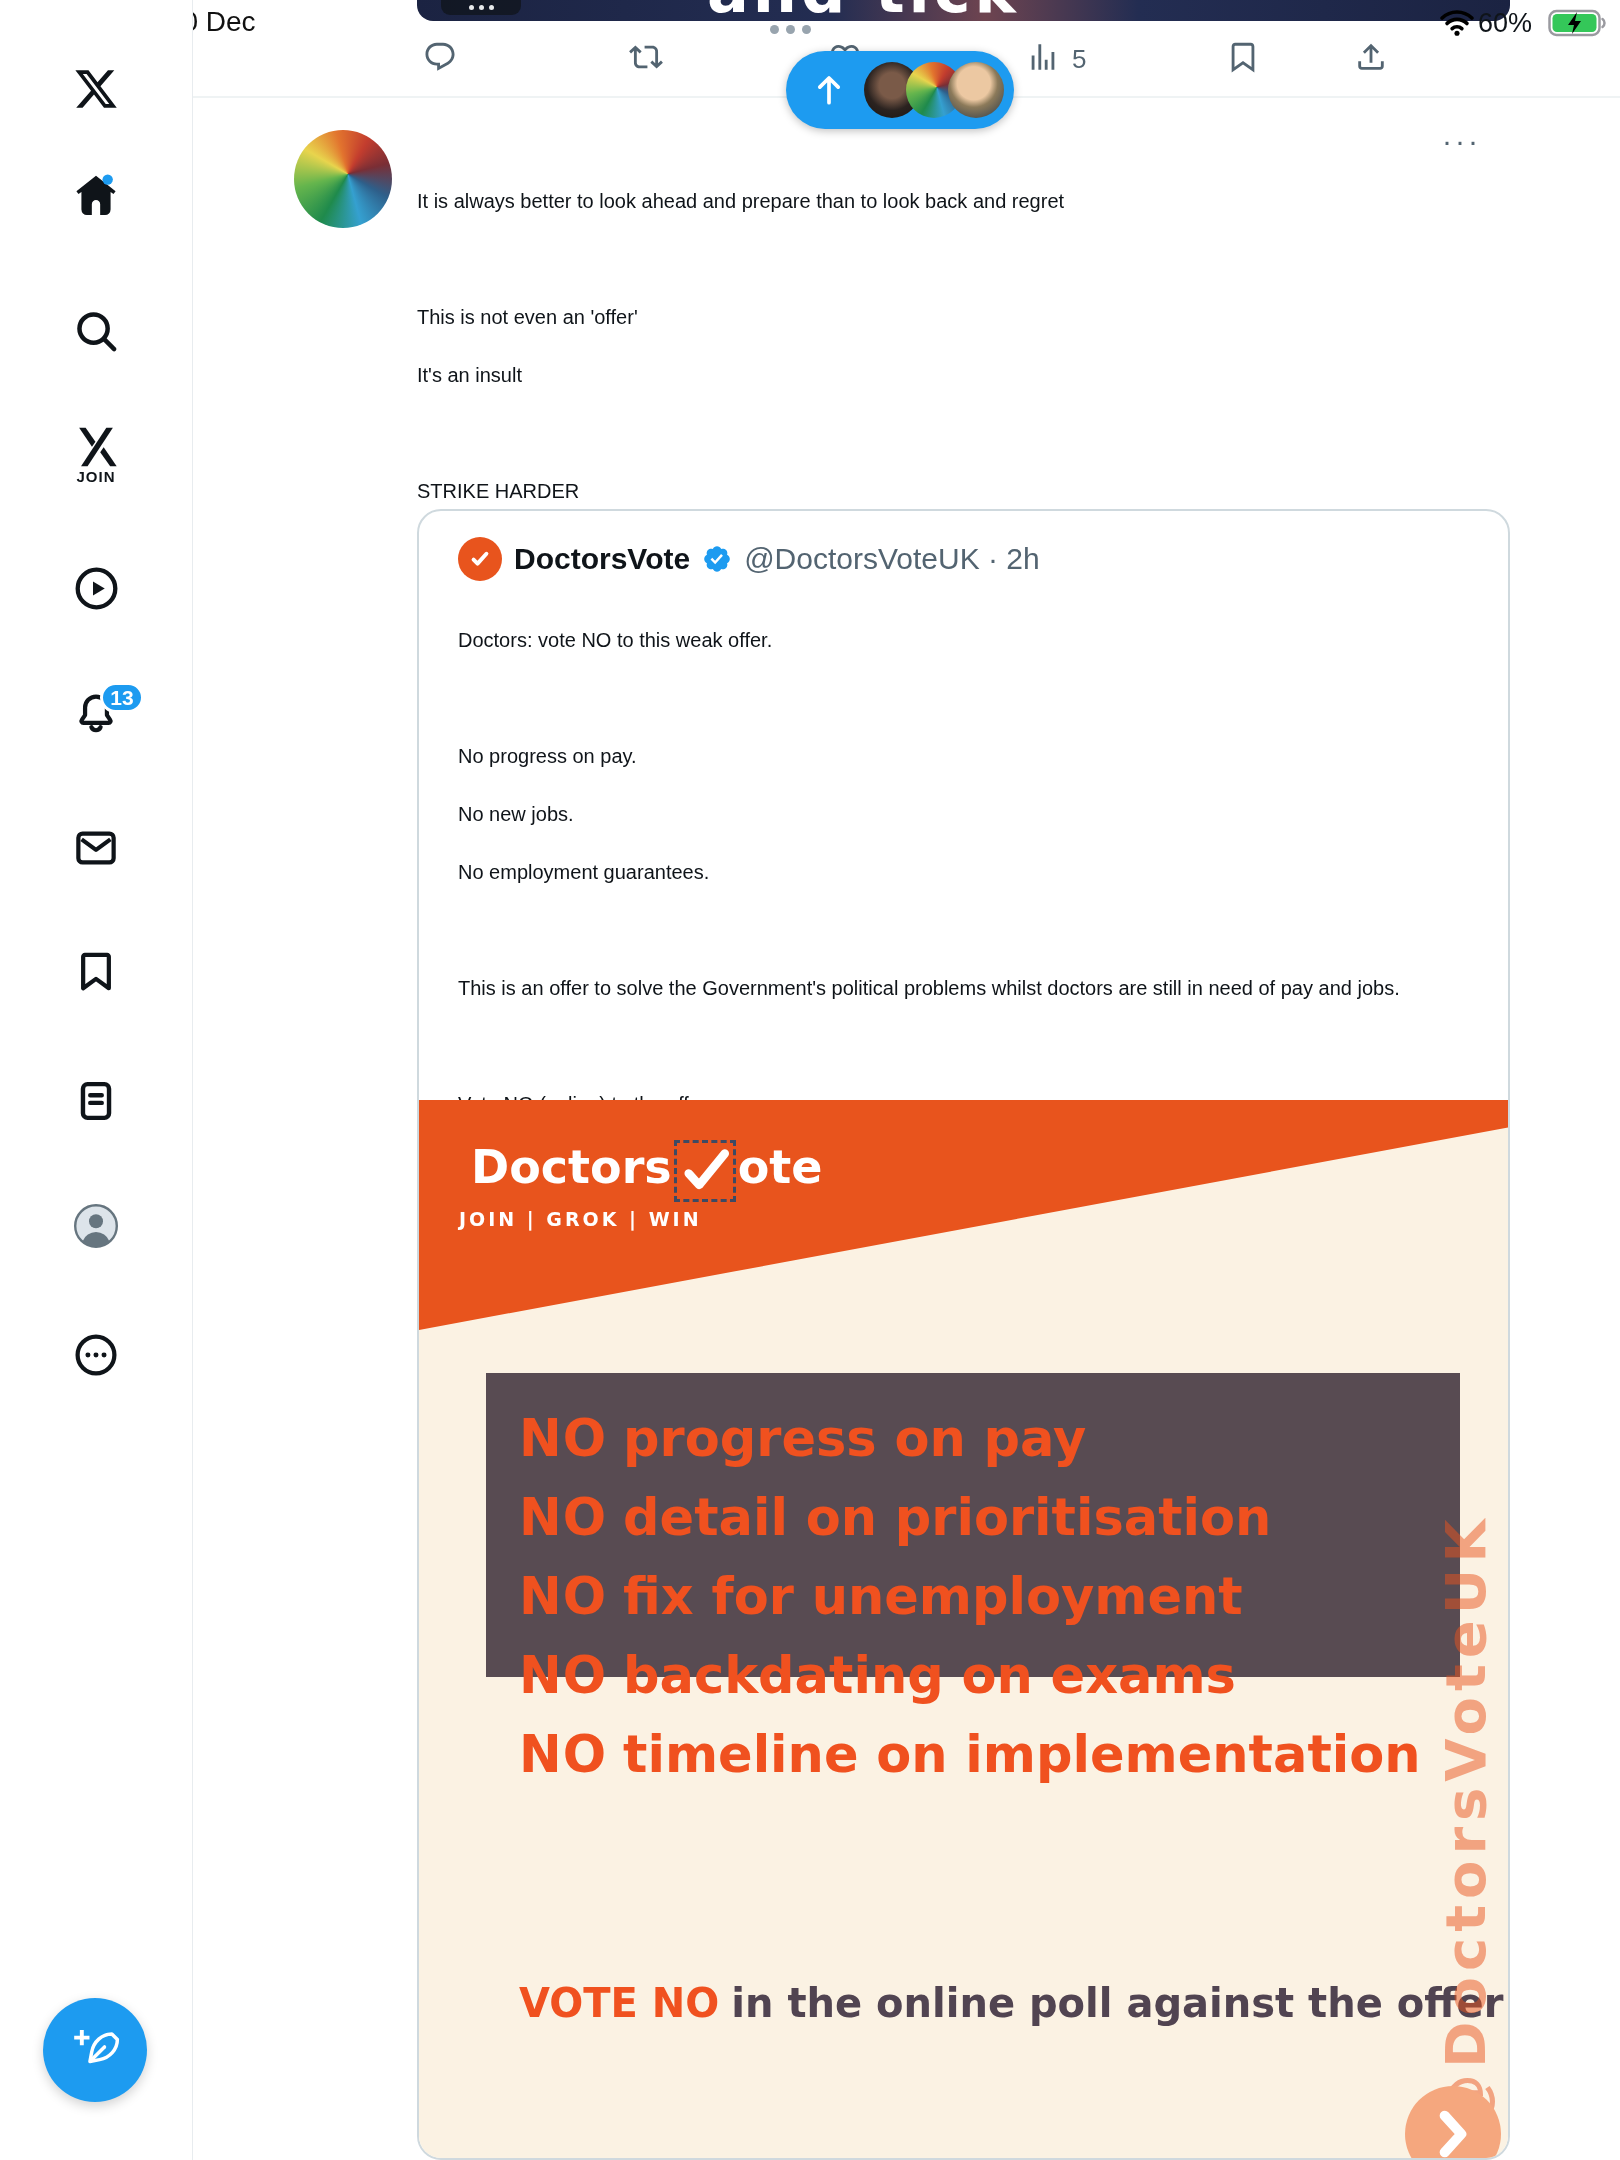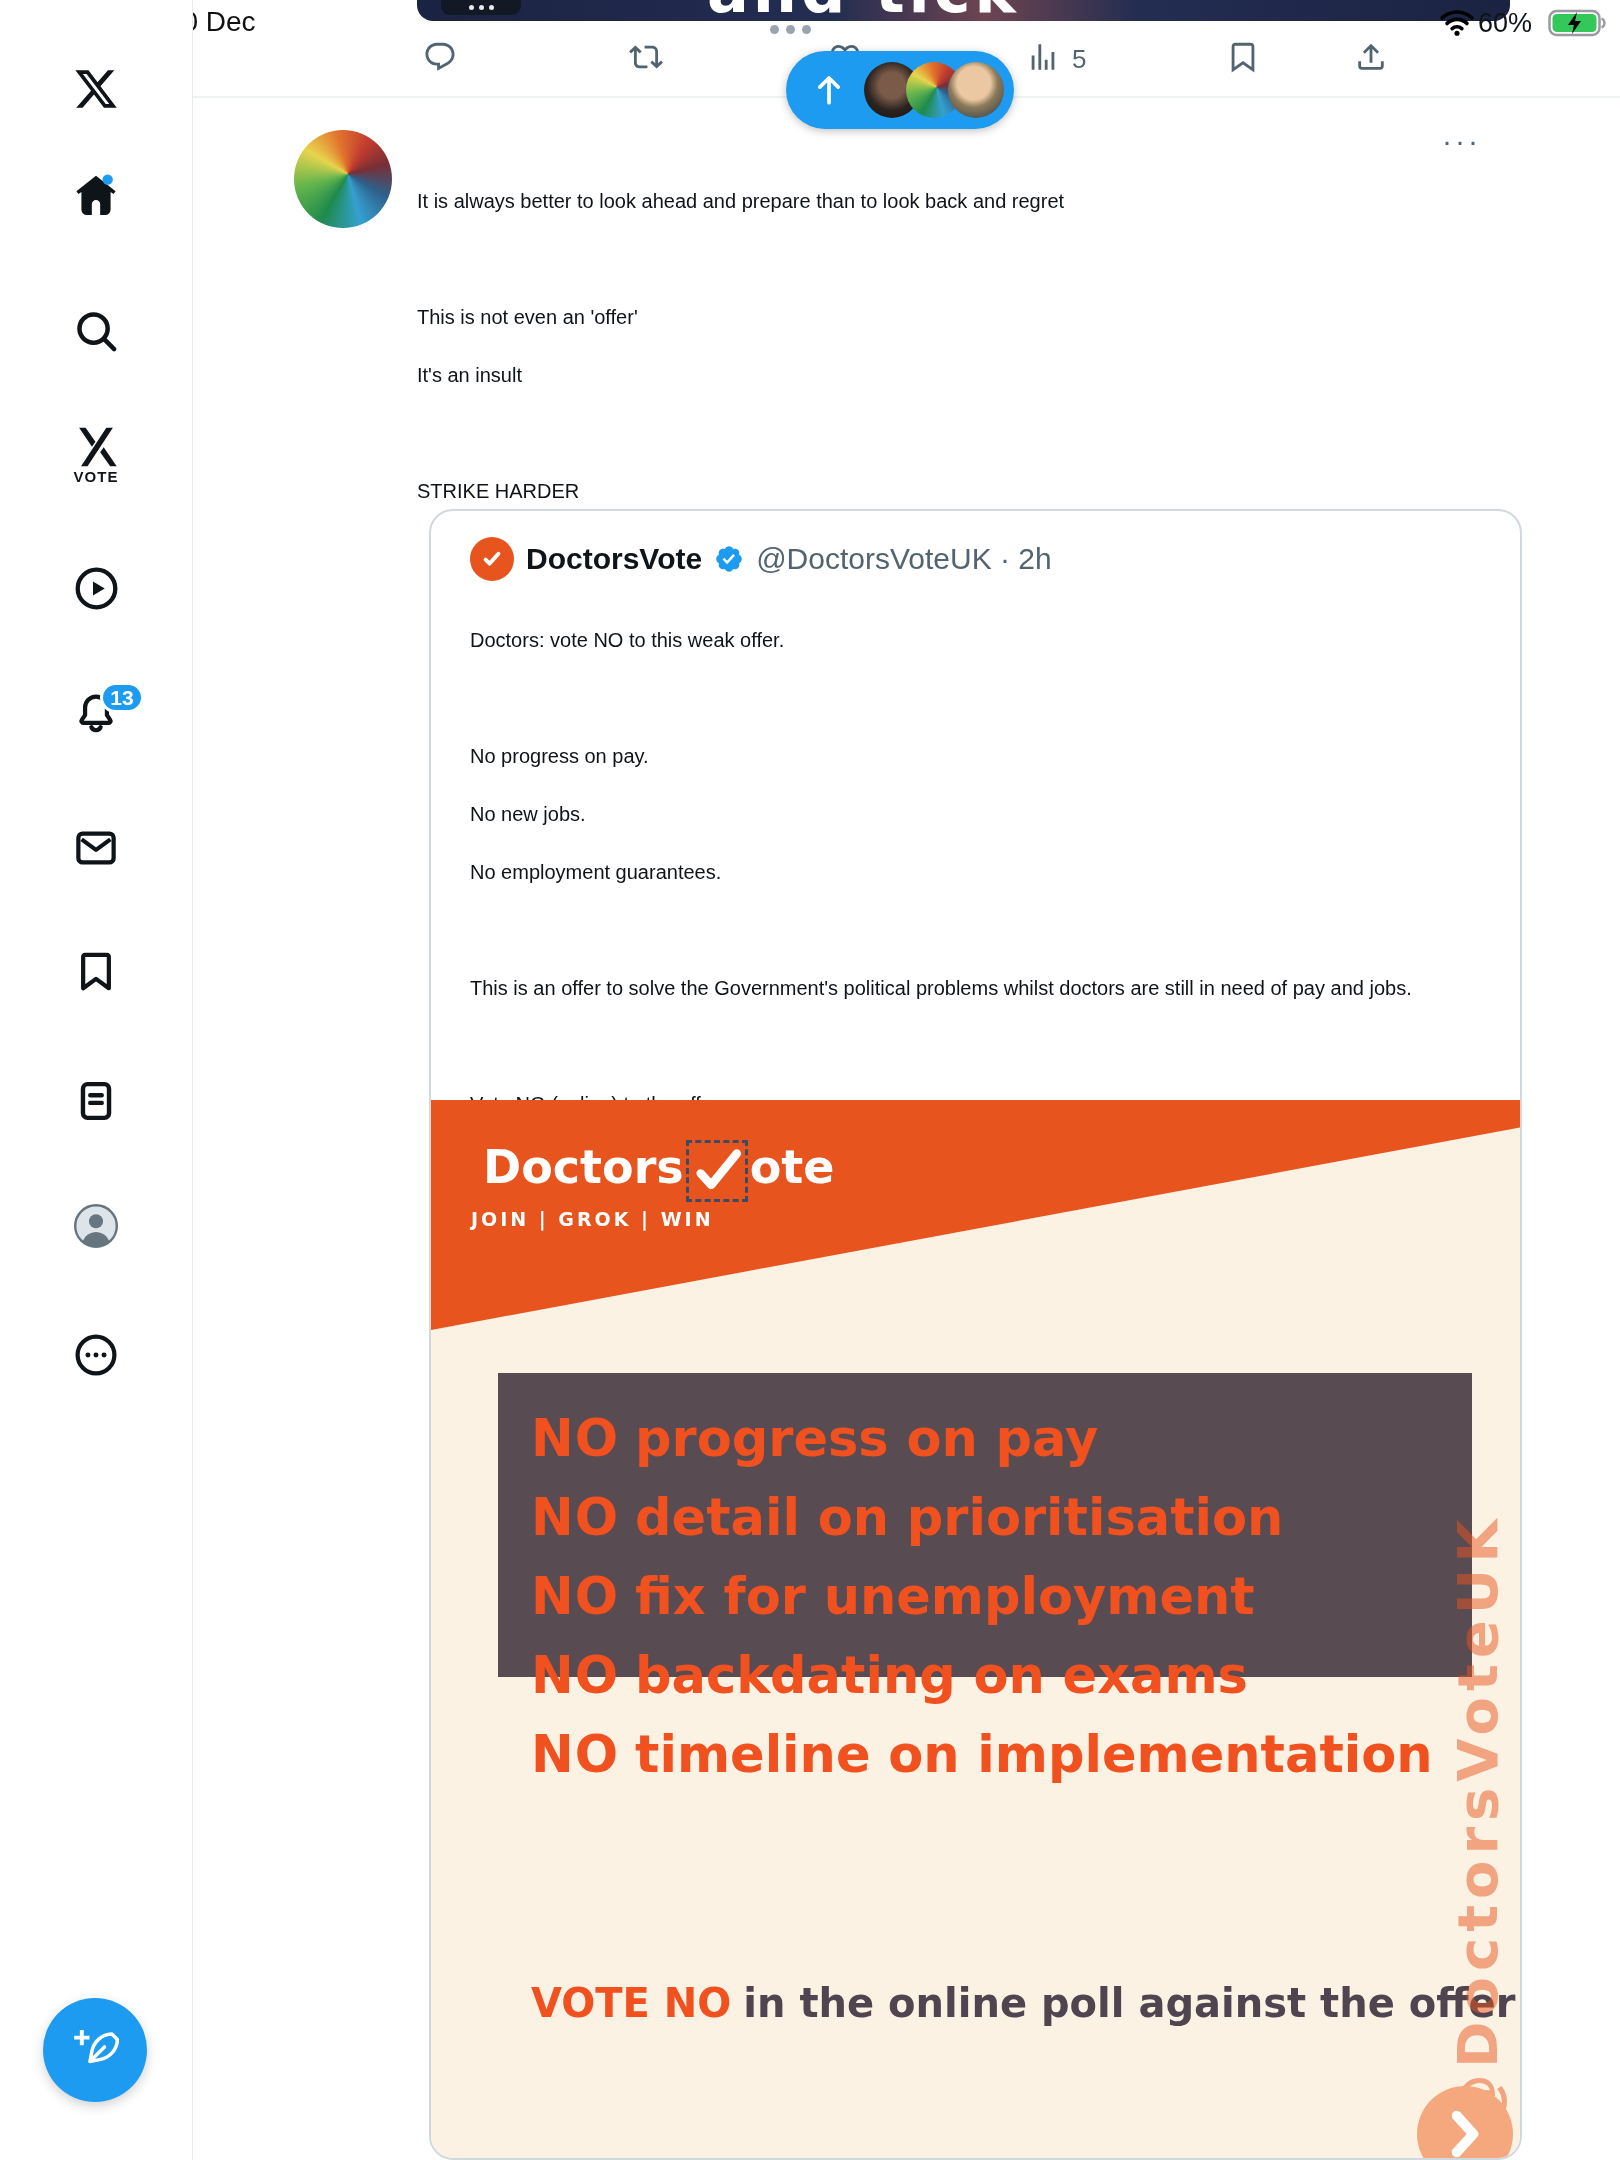--- a/index.html
+++ b/index.html
@@ -47,21 +47,21 @@
   
   #tw-avatar{left:294px;top:130px;width:98px;height:98px;border-radius:50%;}
   #tw-header{left:417px;top:133px;font-size:31px;white-space:nowrap;}
   .name{font-weight:700;color:#0f1419;}
   .meta{color:#536471;font-weight:400;}
   #tw-more{left:1442px;top:124px;font-size:30px;color:#536471;letter-spacing:3px;}
   .body-text{font-size:20px;line-height:58px;color:#0f1419;white-space:pre-line;}
   #tw-body{left:417px;top:172px;width:1010px;}
   
   #qcard{left:417px;top:509px;width:1093px;height:1651px;border:2px solid #cfd9de;
-         border-radius:24px;box-sizing:border-box;overflow:hidden;background:#fff;margin-left:12px;}
+         border-radius:24px;box-sizing:border-box;overflow:hidden;background:#fff;}
   #q-head{position:absolute;left:39px;top:26px;display:flex;align-items:center;gap:12px;white-space:nowrap;}
   #q-av{width:44px;height:44px;border-radius:50%;background:#e8541d;display:flex;
         align-items:center;justify-content:center;flex:0 0 auto;}
   #q-head .qname{font-size:30px;font-weight:700;}
   #q-head .qmeta{font-size:30px;color:#536471;}
   #q-body{position:absolute;left:39px;top:100px;width:1010px;}
   
   #poster{position:absolute;left:0;top:589px;width:1089px;height:1060px;background:#fbf2e3;
           overflow:hidden;font-family:"DejaVu Sans",sans-serif;}
   #wedge{position:absolute;left:0;top:0;width:100%;height:230px;background:#e8541d;
@@ -141,21 +141,21 @@
       </svg>
     </div>
 
     <div class="side-item" style="top:424px">
       <svg class="ic" width="46" height="46" viewBox="0 0 24 24">
         <path fill="#0f1419" d="M20.8 2h-3.4L4.2 22h3.4z"></path>
         <path fill="#0f1419" d="M3.2 2h3.4l5.1 7.3-1.8 2.6z"></path>
         <path fill="#0f1419" d="M14.2 14.7l1.8-2.6 6.8 9.9h-3.4z"></path>
       </svg>
     </div>
-    <div class="grok-label">VOTE</div>
+    <div class="grok-label">JOIN</div>
 
     <div class="side-item" style="top:565px">
       <svg class="ic" width="47" height="47" viewBox="0 0 24 24">
         <circle cx="12" cy="12" r="9.6" fill="none" stroke="#0f1419" stroke-width="2.2"></circle>
         <path d="M10.2 8.4 16.2 12l-6 3.6z" fill="#0f1419"></path>
       </svg>
     </div>
 
     <div class="side-item" style="top:690px">
       <svg class="ic" width="46" height="46" viewBox="0 0 24 24">

